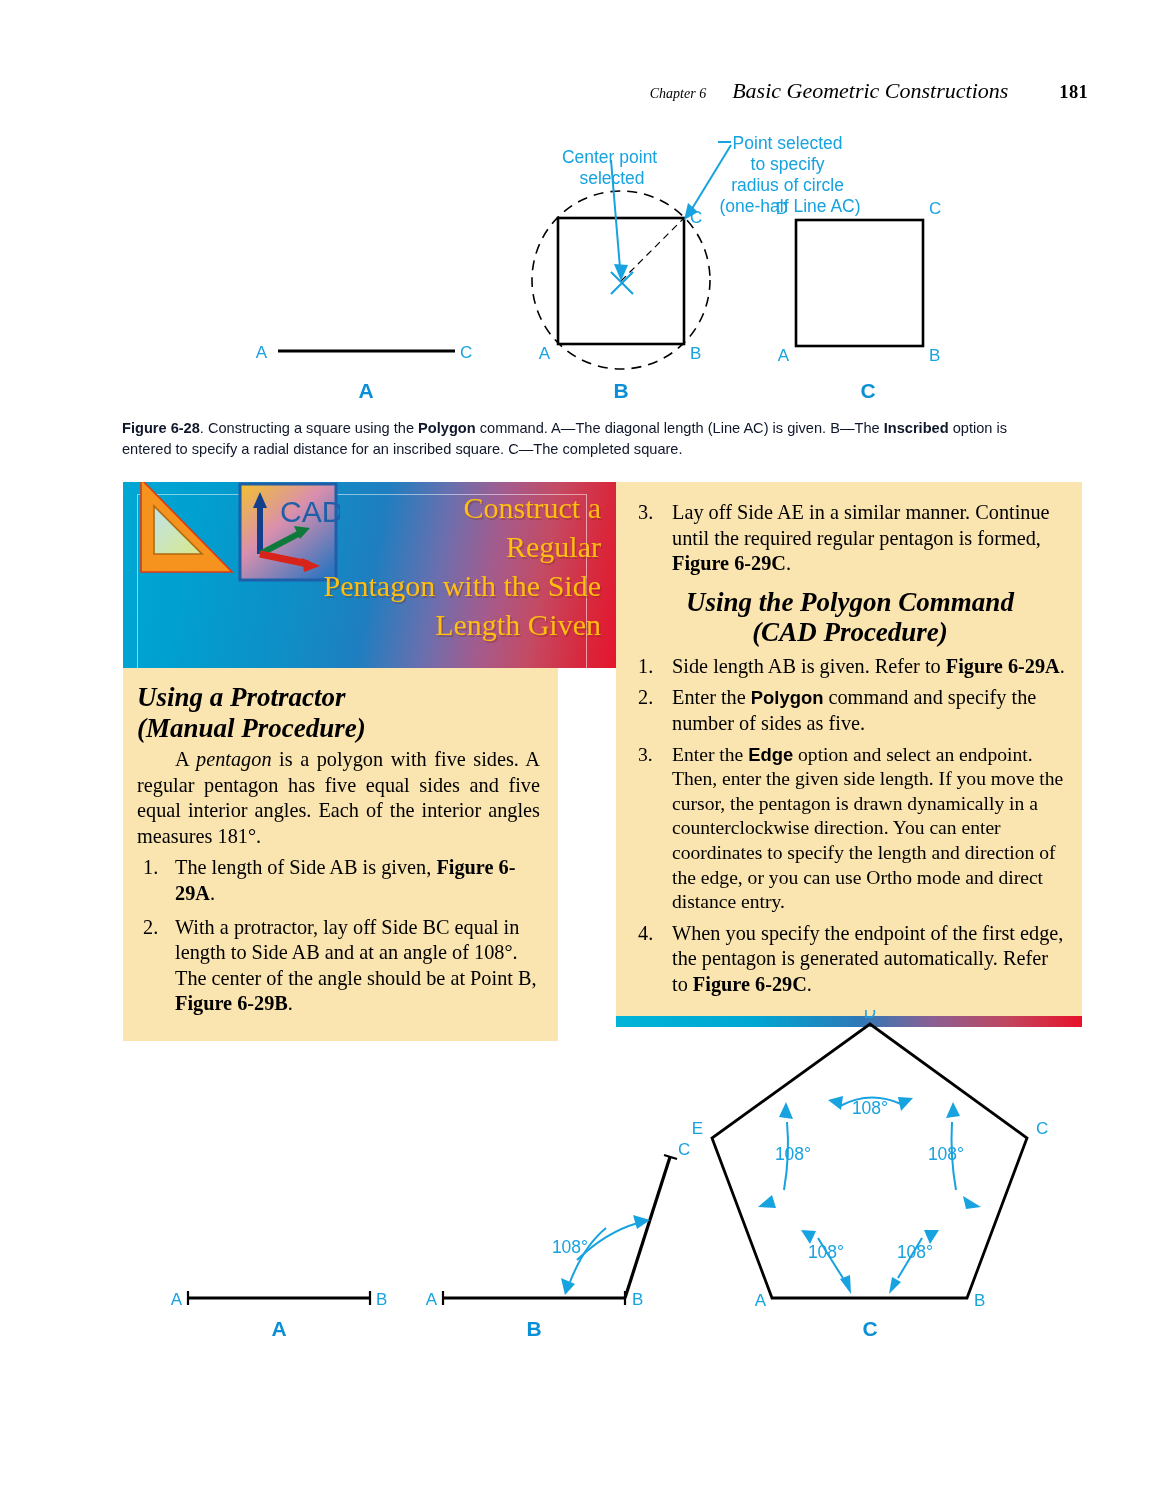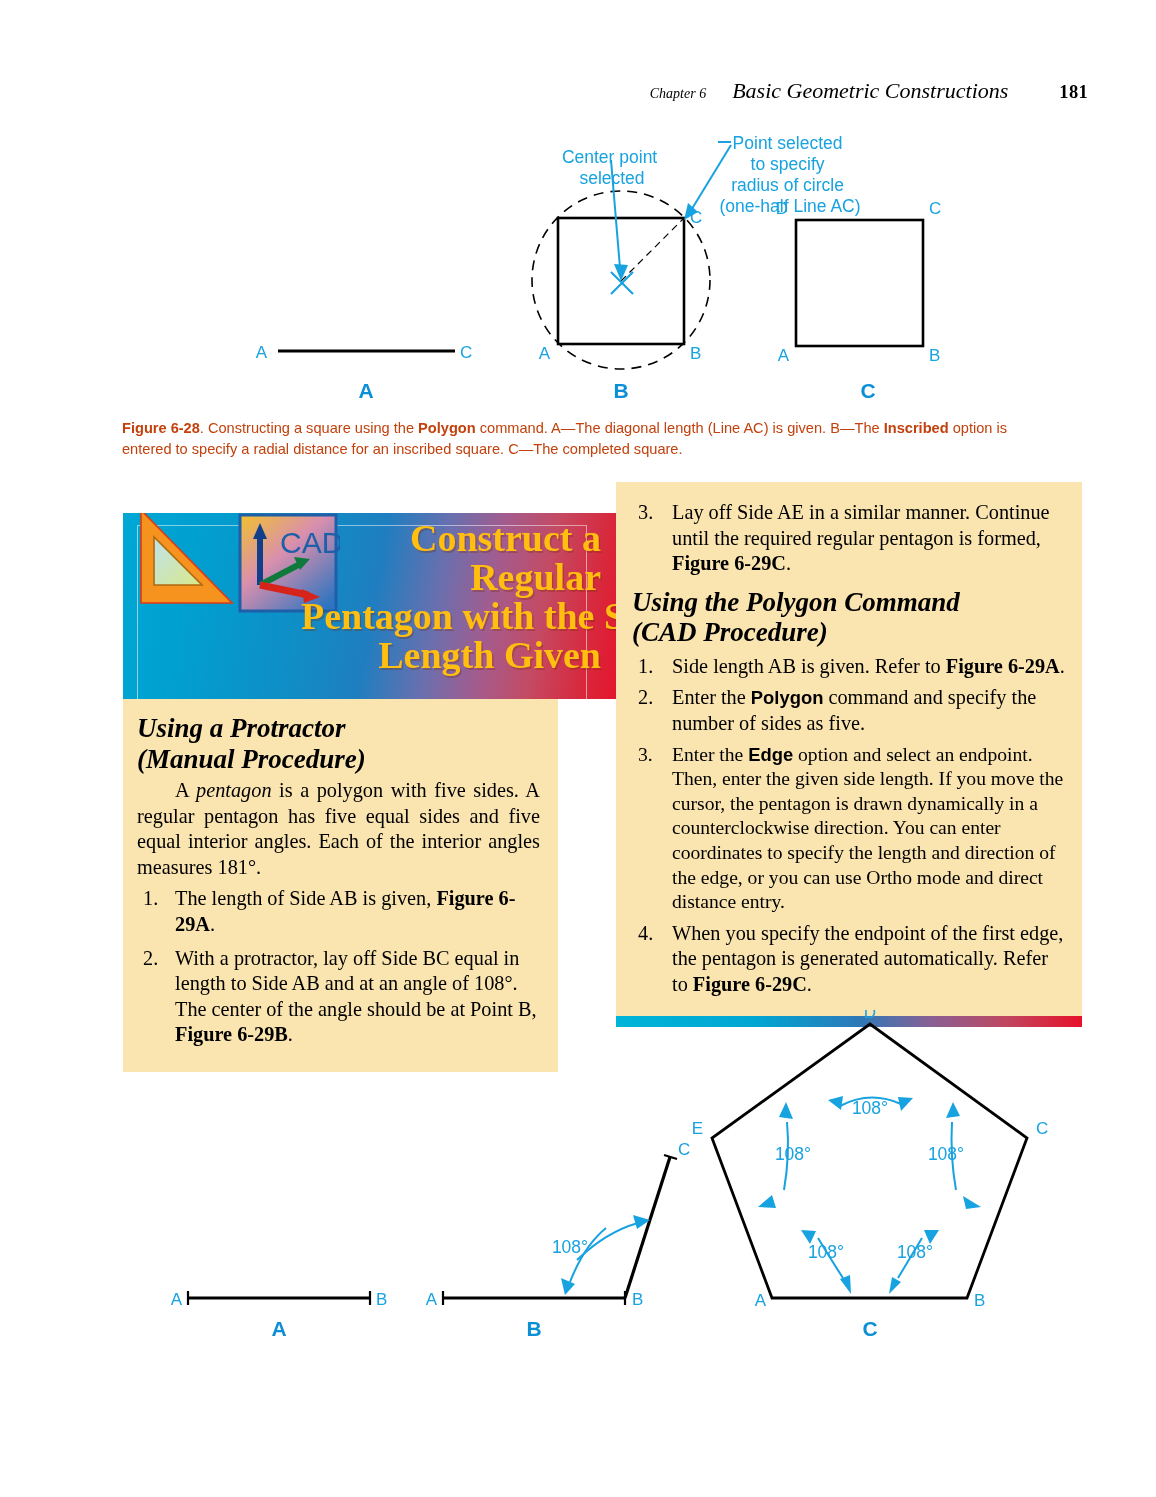--- a/index.html
+++ b/index.html
@@ -22,47 +22,46 @@
   .runhead .rh-gap{display:inline-block;width:18px;}
   .runhead .rh-title{font-style:italic;font-size:22px;color:#000;}
   .runhead .rh-page{font-weight:bold;font-size:18.5px;margin-left:47px;letter-spacing:.3px;}
 
   
   .fig28{position:absolute;left:0;top:120px;width:1156px;height:285px;}
   .fig28 svg{display:block;}
 
   .cap{
     position:absolute;font-family:"Liberation Sans",sans-serif;
-    font-size:14.6px;line-height:21px;color:#c2410c;
+    font-size:14.6px;line-height:21px;color:#0f172a;
   }
   .cap b{font-weight:bold;}
   #cap28{left:122px;top:418px;width:934px;}
   #cap29{left:122px;top:1358px;width:934px;}
 
   
   .colL{position:absolute;left:123px;top:482px;width:465px;}
   .colR{position:absolute;left:616px;top:482px;width:466px;}
 
   .banner{
     position:relative;width:500px;height:186px;
     background:linear-gradient(100deg,#00a8d4 0%,#00a0d0 14%,#0f8ec6 36%,#1f7ec0 50%,#6a6fae 62%,#a35c8e 72%,#c44a63 82%,#d8283c 92%,#e8112a 100%);
     overflow:hidden;
-    margin-top:31px;
   }
   .banner .inner-rule{
     position:absolute;left:14px;top:12px;right:36px;bottom:-4px;
     border-left:1px solid rgba(255,255,255,.55);
     border-top:1px solid rgba(255,255,255,.5);
     border-right:1px solid rgba(255,255,255,.55);
   }
   .banner-title{
     position:absolute;right:22px;top:6px;width:300px;
     text-align:right;
     font-family:"Liberation Serif",serif;
-    font-weight:bold;font-size:38px;line-height:39px;
+    font-weight:normal;font-size:30px;line-height:39px;
     color:#FFBE10;
     text-shadow:1.5px 1.5px 0 rgba(120,40,0,.30);
   }
   .icon-tri{position:absolute;left:6px;top:-6px;width:108px;height:104px;}
   .icon-cad{position:absolute;left:113px;top:0px;width:104px;height:102px;}
 
   .body-box{
     width:435px;background:#FAE4B0;box-sizing:border-box;
     padding:10px 18px 16px 14px;
   }
@@ -245,21 +244,21 @@
 
   <div class="colR">
     <div class="body-box right" style="min-height:513px;">
 
       <ol class="steps rgt">
         <li>
           <span class="num">3.</span><span>Lay off Side AE in a similar manner. Continue until the required regular pentagon is formed, </span><b>Figure 6-29C</b><span>.</span>
         </li>
       </ol>
 
-      <h3 class="sect" style="margin-top:10px;">
+      <h3 class="sect" style="margin-top:10px;text-align:center;">
         <span>Using the Polygon Command</span><br>
         <span>(CAD Procedure)</span>
       </h3>
 
       <ol class="steps rgt">
         <li>
           <span class="num">1.</span><span>Side length AB is given. Refer to </span><b>Figure 6-29A</b><span>.</span>
         </li>
         <li>
           <span class="num">2.</span><span>Enter the </span><b class="sans">Polygon</b><span> command and specify the number of sides as five.</span>

